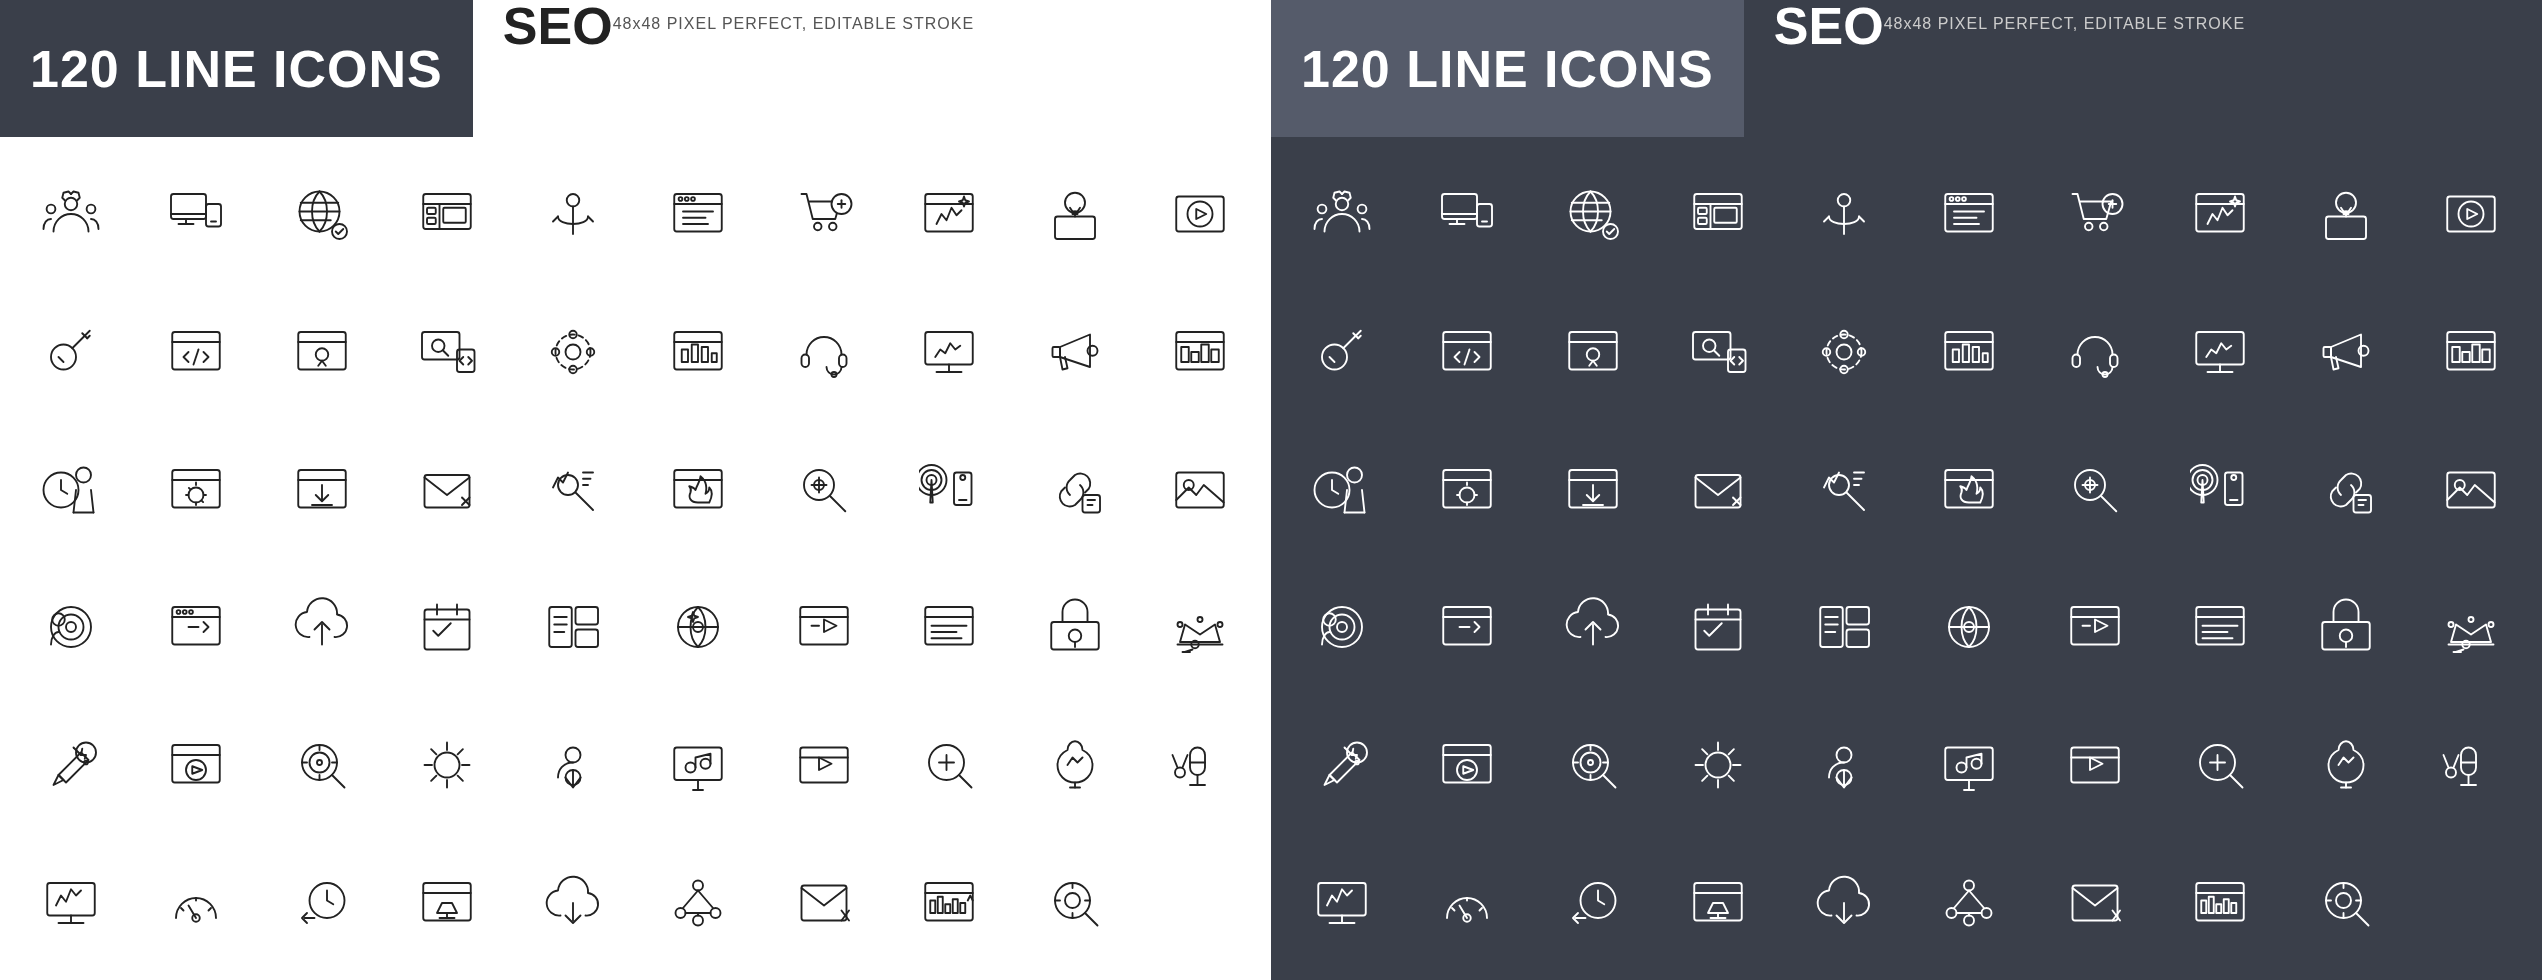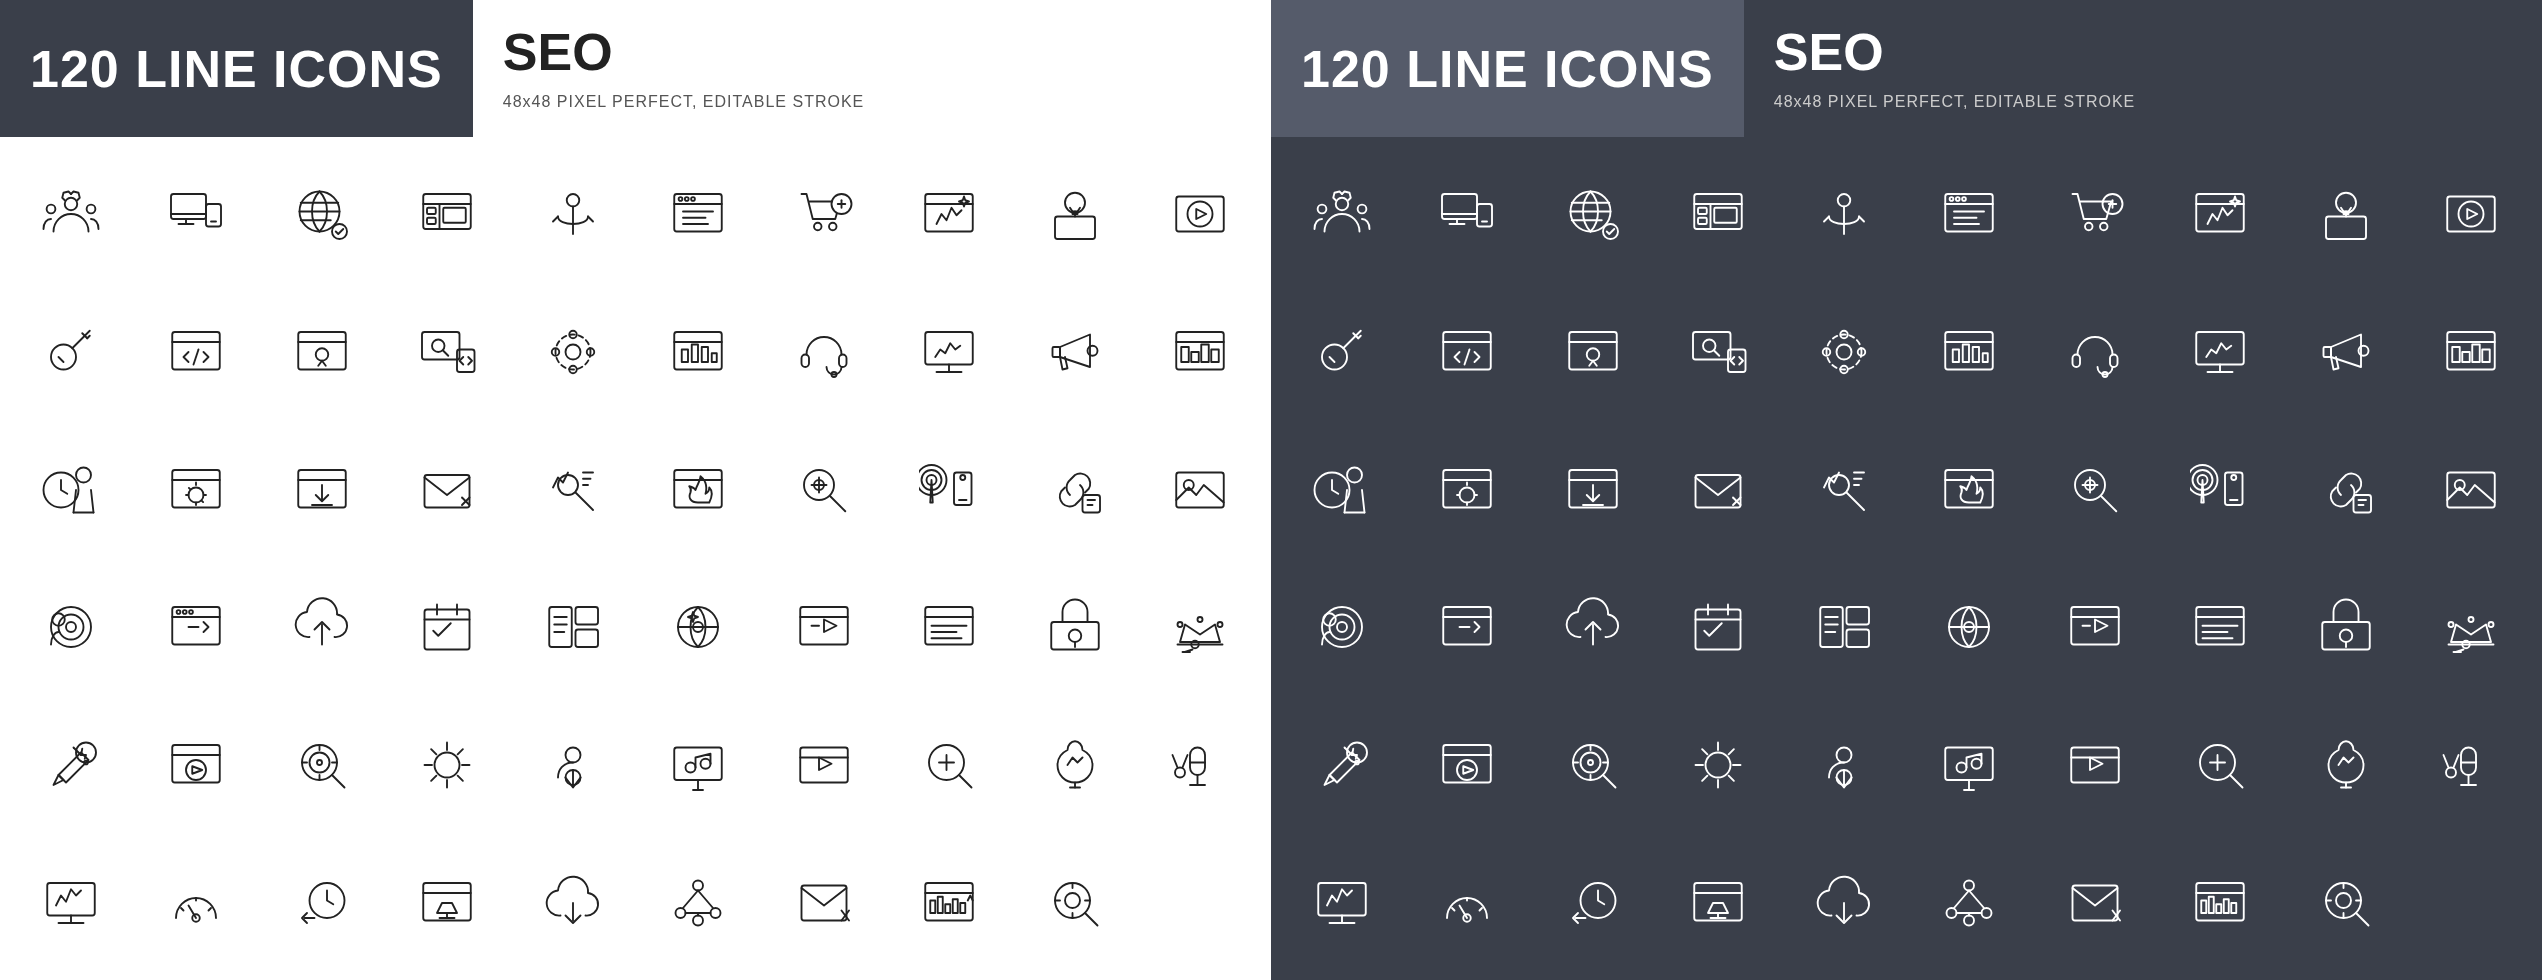--- a/index.html
+++ b/index.html
@@ -43,21 +43,21 @@
     .header-title-box h1 {
       color: #ffffff;
       font-size: 52px;
       font-weight: 900;
       letter-spacing: 1px;
       white-space: nowrap;
     }
 
     .header-subtitle-box {
       display: flex;
-      flex-direction: column;
+      flex-direction: row;
       justify-content: center;
       padding: 0 30px;
       background: transparent;
     }
 
     .panel-light .header-subtitle-box {
       background: #ffffff;
     }
 
     .panel-dark .header-subtitle-box {

